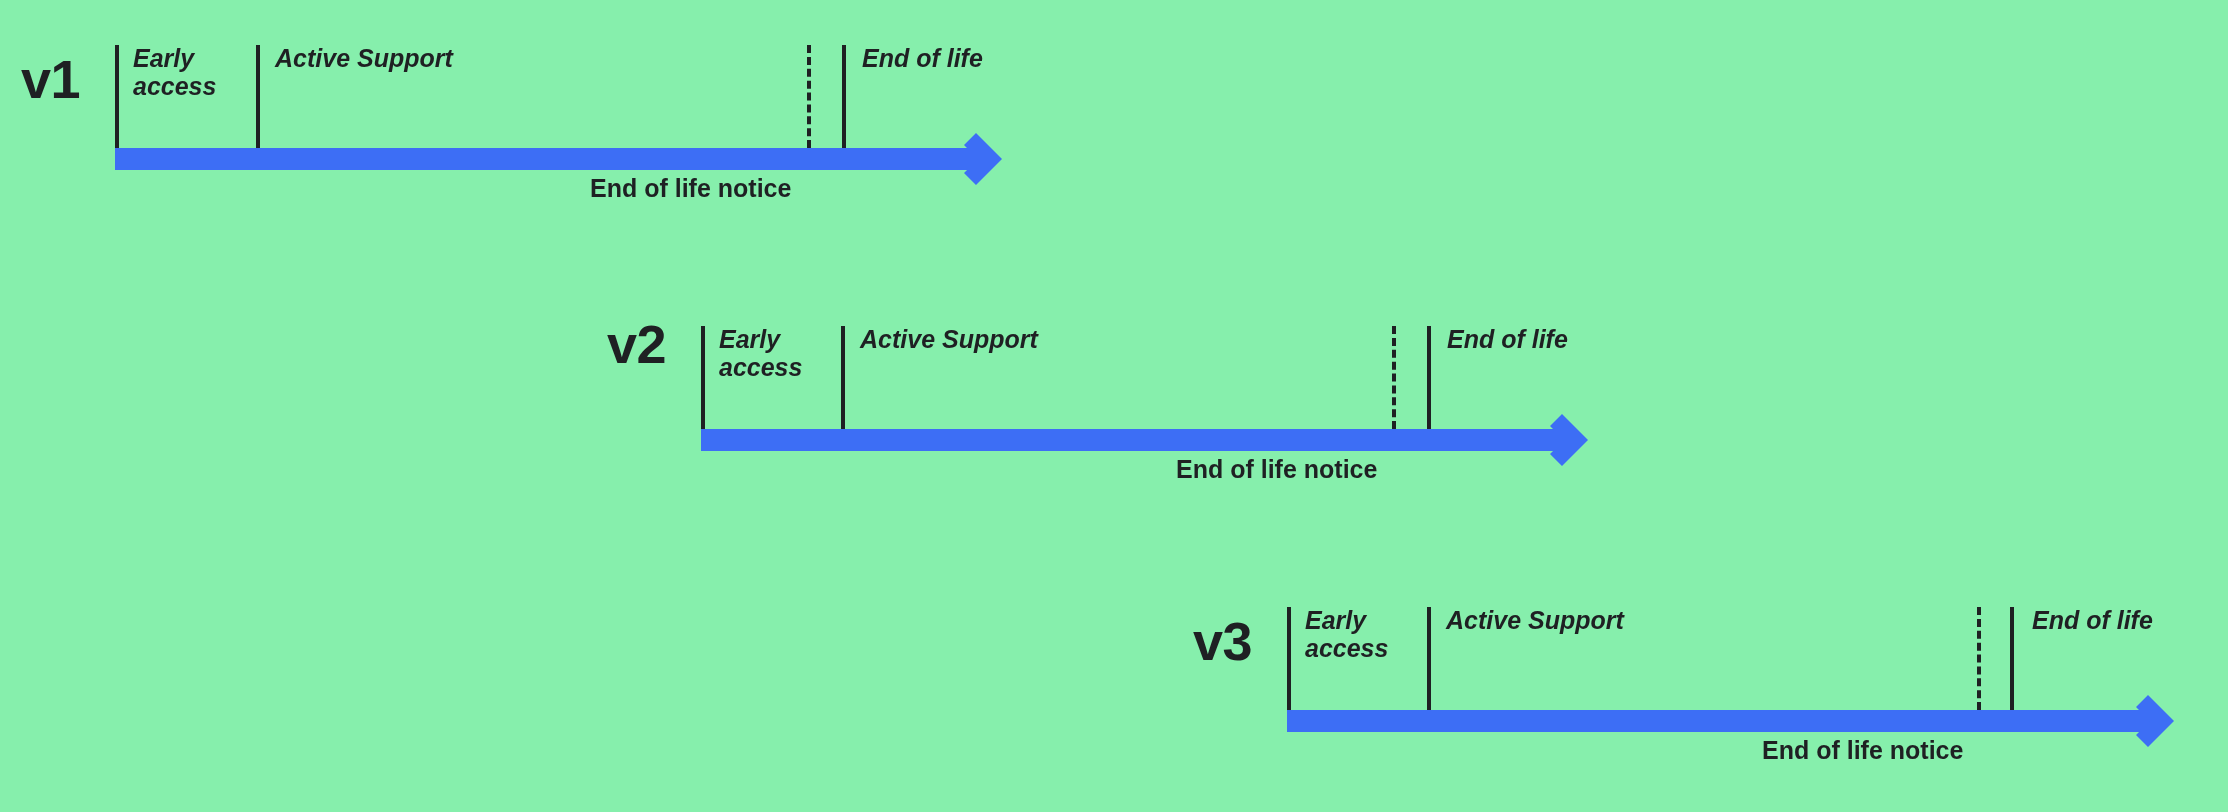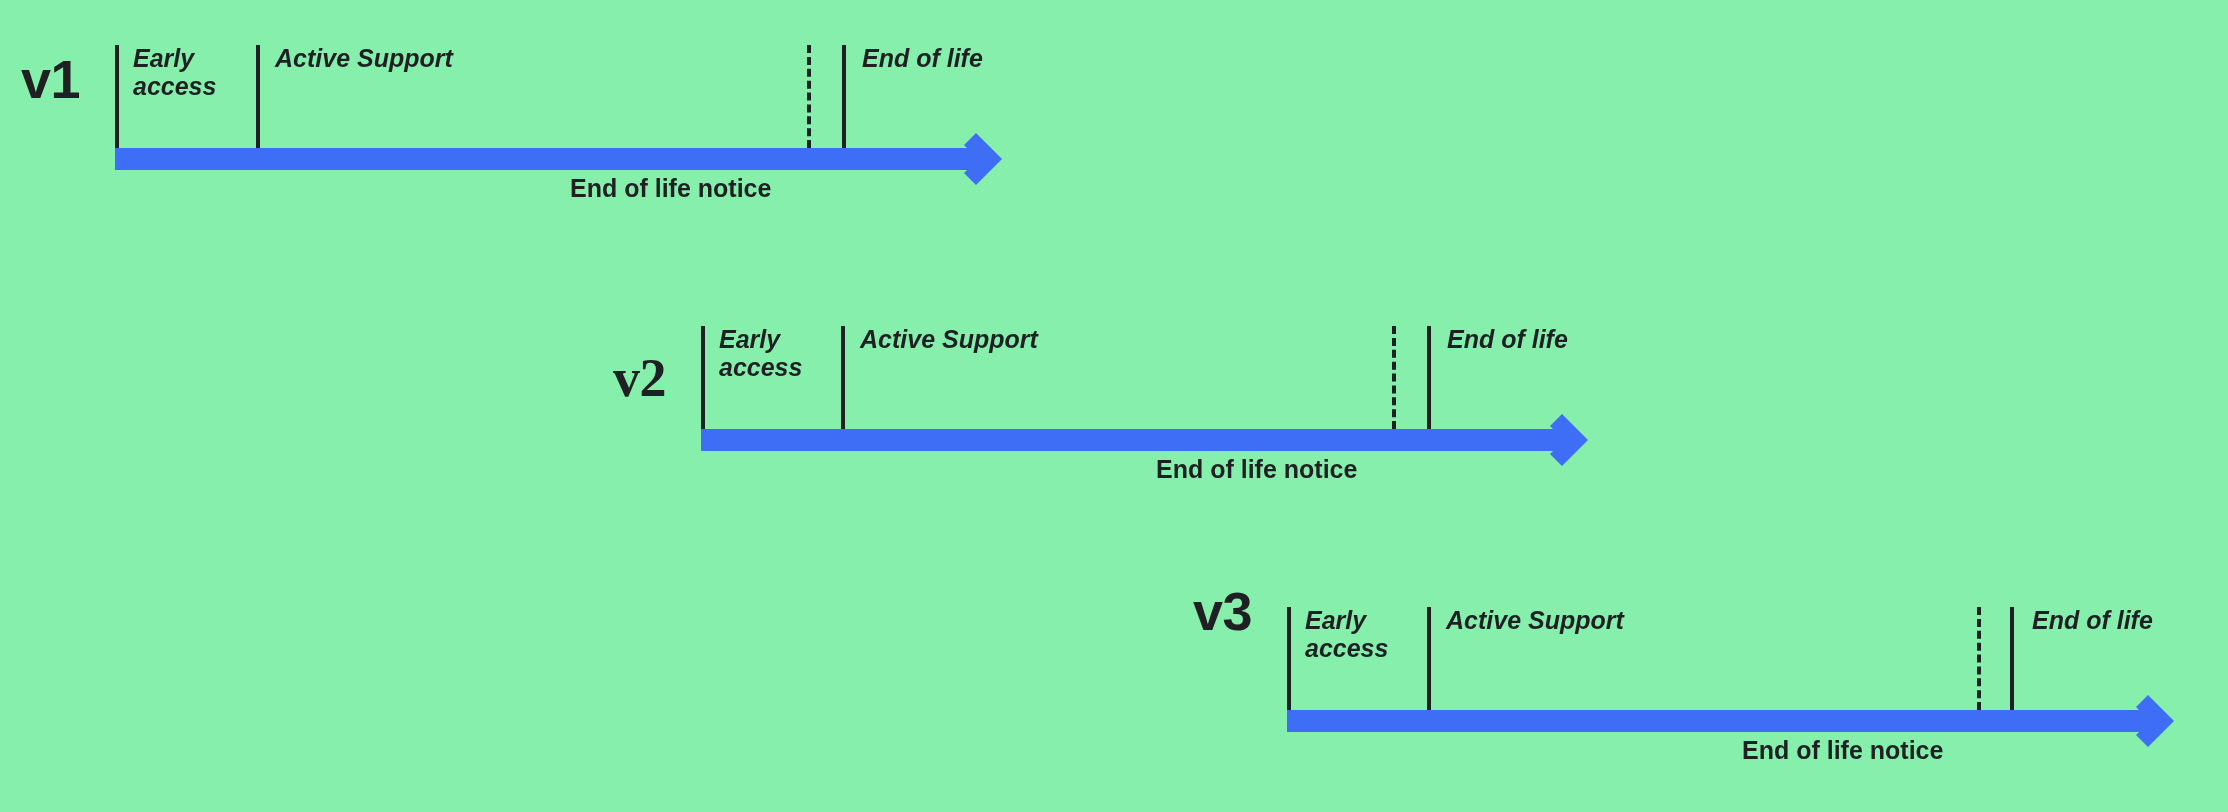--- a/index.html
+++ b/index.html
@@ -83,20 +83,21 @@
     height: 56px;
   }
 
   
   .notice-label {
     position: absolute;
     font-size: 25px;
     font-weight: 700;
     color: #1f2023;
     white-space: nowrap;
+    margin-left: 20px;
   }
 </style>
 </head>
 <body>
 
 <div id="diagram">
     <div class="lane">
       <div class="version-label" style="left: 18px; top: 52px; width: 62px;">v1</div>
       <div class="tick" style="left: 115px; top: 45px; height: 103px;"></div>
       <div class="tick" style="left: 256px; top: 45px; height: 103px;"></div>
@@ -108,39 +109,39 @@
       <div class="phase-label" style="left: 862px; top: 44px;">End of life</div>
       <div class="bar" style="left: 115px; top: 148px; width: 903px;">
         <div class="shaft" style="width: 863px; background: rgb(61, 110, 245);"></div>
         <div class="head" style="left: 847px;"><svg width="56" height="56" viewBox="0 0 56 56" xmlns="http://www.w3.org/2000/svg">
             <path d="M14 2 L40 28 L14 54 L2 42 L16 28 L2 14 Z" fill="#3d6ef5"></path>
           </svg></div>
       </div>
       <div class="notice-label" style="left: 570px; top: 174px;">End of life notice</div>
     </div>
     <div class="lane">
-      <div class="version-label" style="left: 604px; top: 351px; width: 62px; font-family: Liberation Serif, serif;">v2</div>
+      <div class="version-label" style="left: 604px; top: 317px; width: 62px;">v2</div>
       <div class="tick" style="left: 701px; top: 326px; height: 103px;"></div>
       <div class="tick" style="left: 841px; top: 326px; height: 103px;"></div>
       <div class="tick dashed" style="left: 1392px; top: 326px; height: 103px;"></div>
       <div class="tick" style="left: 1427px; top: 326px; height: 103px;"></div>
       <div class="phase-label" style="left: 719px; top: 325px;">Early
 access</div>
       <div class="phase-label" style="left: 860px; top: 325px;">Active Support</div>
       <div class="phase-label" style="left: 1447px; top: 325px;">End of life</div>
       <div class="bar" style="left: 701px; top: 429px; width: 903px;">
         <div class="shaft" style="width: 863px; background: rgb(61, 110, 245);"></div>
         <div class="head" style="left: 847px;"><svg width="56" height="56" viewBox="0 0 56 56" xmlns="http://www.w3.org/2000/svg">
             <path d="M14 2 L40 28 L14 54 L2 42 L16 28 L2 14 Z" fill="#3d6ef5"></path>
           </svg></div>
       </div>
       <div class="notice-label" style="left: 1156px; top: 455px;">End of life notice</div>
     </div>
     <div class="lane">
-      <div class="version-label" style="left: 1190px; top: 584px; width: 62px;">v3</div>
+      <div class="version-label" style="left: 1190px; top: 614px; width: 62px;">v3</div>
       <div class="tick" style="left: 1287px; top: 607px; height: 103px;"></div>
       <div class="tick" style="left: 1427px; top: 607px; height: 103px;"></div>
       <div class="tick dashed" style="left: 1977px; top: 607px; height: 103px;"></div>
       <div class="tick" style="left: 2010px; top: 607px; height: 103px;"></div>
       <div class="phase-label" style="left: 1305px; top: 606px;">Early
 access</div>
       <div class="phase-label" style="left: 1446px; top: 606px;">Active Support</div>
       <div class="phase-label" style="left: 2032px; top: 606px;">End of life</div>
       <div class="bar" style="left: 1287px; top: 710px; width: 903px;">
         <div class="shaft" style="width: 863px; background: rgb(61, 110, 245);"></div>

